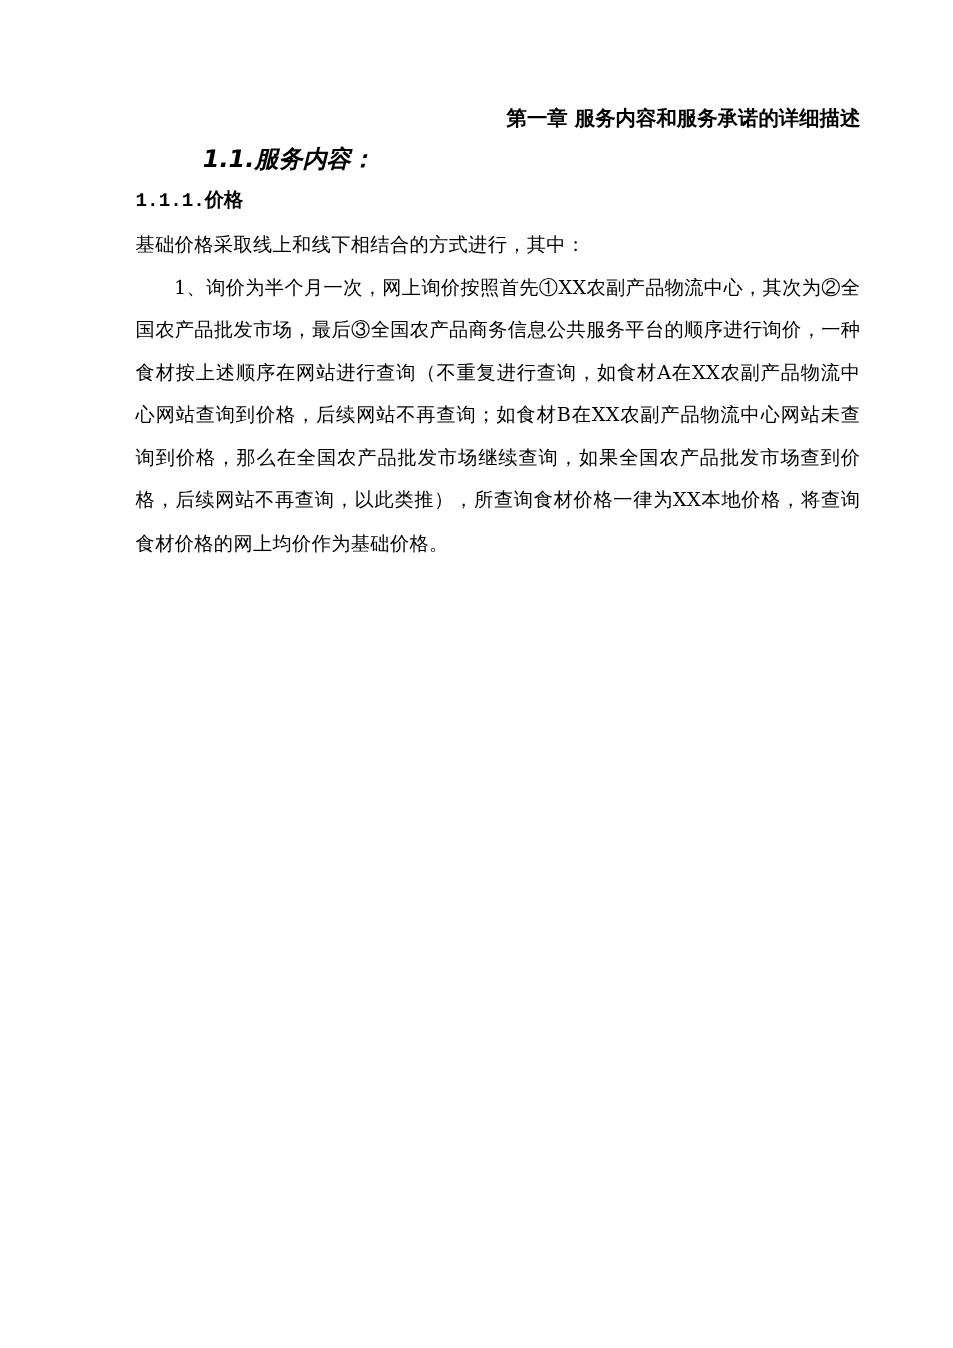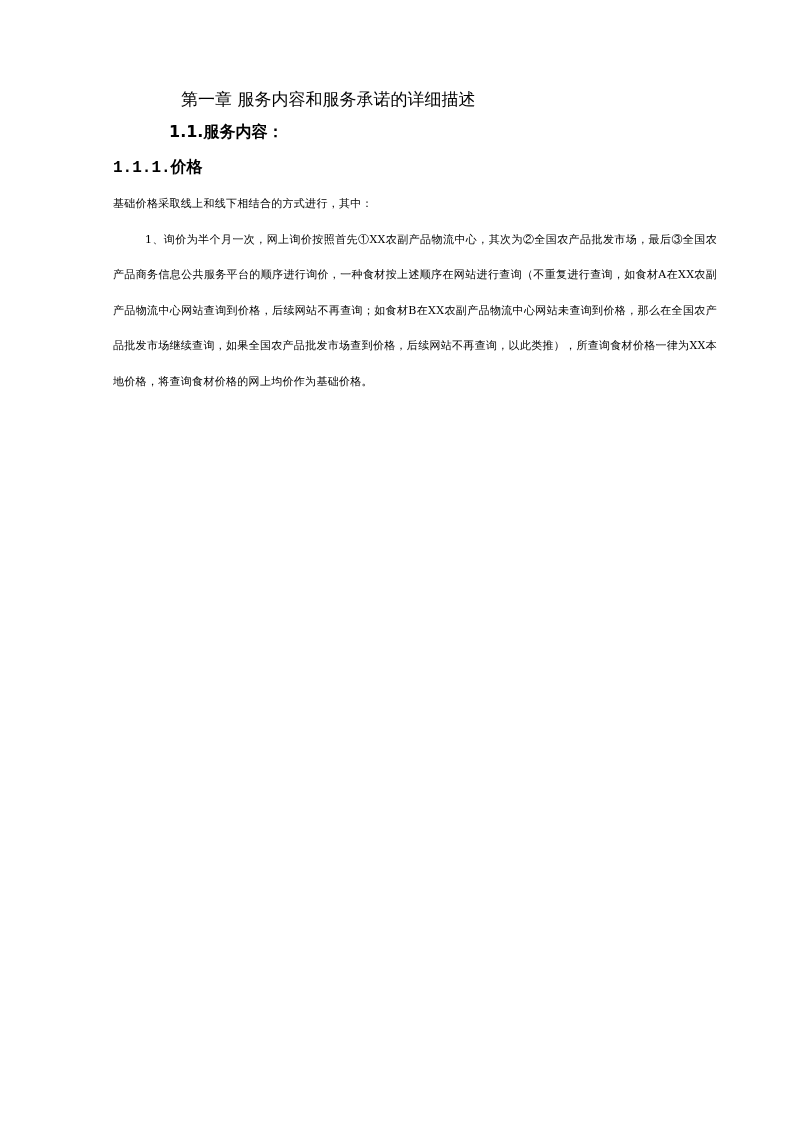--- a/index.html
+++ b/index.html
@@ -1,25 +1,25 @@
 <!DOCTYPE html>
 <html><head>
 <meta charset="utf-8">
 <style>
   html, body { margin:0; padding:0; background:#ffffff; }
   body { width:794px; height:1123px; position:relative; overflow:hidden;
          font-family:"DejaVu Serif","Liberation Serif",serif; color:#000; }
   .page { position:absolute; left:113px; top:84px; width:604px; }
-  .title { text-align:left; font-size:17px; font-weight:normal; height:30px; line-height:30px;
+  .title { text-align:right; font-size:17px; font-weight:bold; height:30px; line-height:30px;
            padding-left:68px; font-family:"DejaVu Sans","Liberation Sans",sans-serif; }
-  .h2 { font-size:16px; font-weight:bold; height:36px; line-height:36px; padding-left:56px;
-        font-family:"DejaVu Sans","Liberation Sans",sans-serif; }
+  .h2 { font-size:20px; font-weight:bold; height:36px; line-height:36px; padding-left:56px;
+        font-family:"DejaVu Sans","Liberation Sans",sans-serif;font-style:italic; }
   .h3 { font-size:16px; font-weight:bold; height:36px; line-height:36px;
         font-family:Liberation Mono, monospace; }
-  .p { font-size:11px; line-height:35.5px; text-align:justify; letter-spacing:0.3px; margin:0; }
+  .p { font-size:16px; line-height:35.5px; text-align:justify; letter-spacing:0.3px; margin:0; }
   .indent { text-indent:32px; }
 </style>
 </head>
 <body>
 
 <div class="page">
   <div class="title">第一章 服务内容和服务承诺的详细描述</div>
   <div class="h2">1.1.服务内容：</div>
   <div class="h3">1.1.1.价格</div>
   <p class="p">基础价格采取线上和线下相结合的方式进行，其中：</p>

